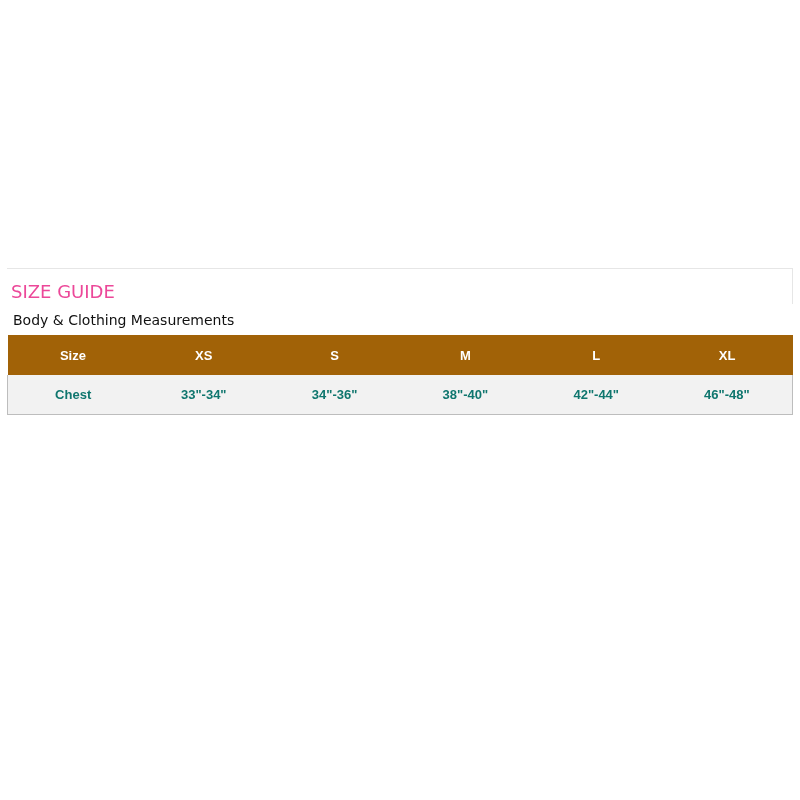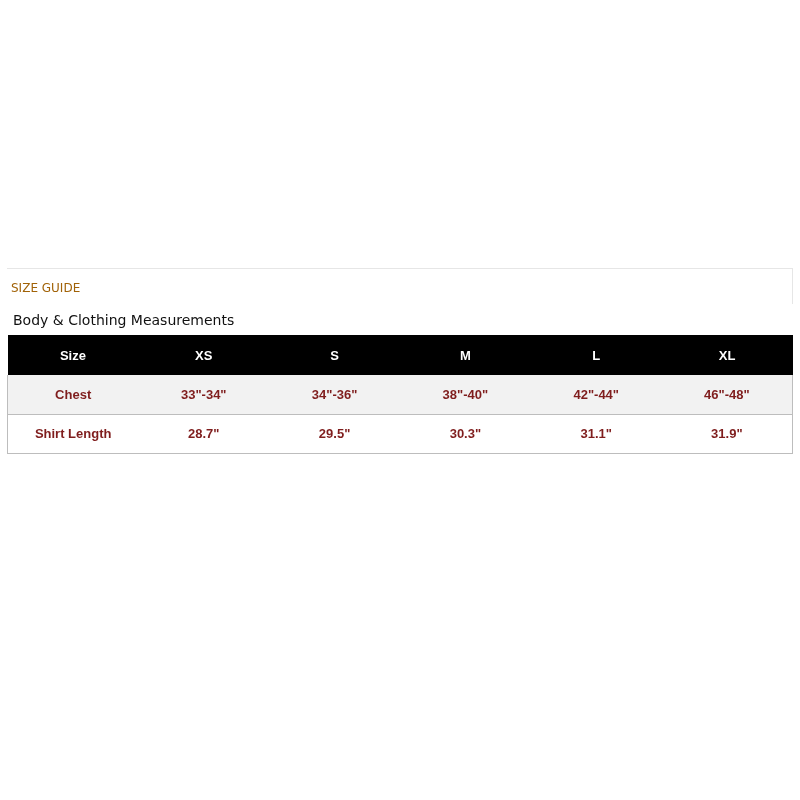--- a/index.html
+++ b/index.html
@@ -8,41 +8,41 @@
       font-family: "Liberation Sans", "DejaVu Sans", sans-serif; color: #111;
       overflow: hidden;
     }
     .title-box {
       position: absolute; left: 7px; top: 268px; width: 786px; height: 36px;
       border-top: 1px solid #e6e6e6; border-right: 1px solid #e6e6e6;
       box-sizing: border-box; background: #fff;
     }
     .title {
       position: absolute; left: 11px; top: 281px; margin: 0;
-      font-family: "DejaVu Sans", sans-serif; font-size: 12px; font-weight: normal;
-      color: #a16207; letter-spacing: 0px;
+      font-family: "DejaVu Sans", sans-serif; font-size: 18px; font-weight: normal;
+      color: #ec4899; letter-spacing: 0px;
     }
     .subtitle {
       position: absolute; left: 11px; top: 310px; margin: 2px;
       font-family: "DejaVu Sans", sans-serif; font-size: 14px; font-weight: normal;
       color: #111;
     }
     .size-table {
       position: absolute; left: 7px; top: 335px; width: 786px;
       border-collapse: collapse; table-layout: fixed;
     }
     .size-table th, .size-table td {
       text-align: center; vertical-align: middle; padding: 0;
       font-size: 13px; font-weight: bold;
     }
-    .size-table thead tr { height: 40px; background: #000000; }
+    .size-table thead tr { height: 40px; background: #a16207; }
     .size-table th { color: #ffffff; font-size: 13px; }
     .size-table tbody tr { height: 39px; }
     .size-table tbody td {
-      border-bottom: 1px solid #bdbdbd; color: #7f1d1d;
+      border-bottom: 1px solid #bdbdbd; color: #0f766e;
     }
     .size-table tbody tr td:first-child { border-left: 1px solid #bdbdbd; }
     .size-table tbody tr td:last-child { border-right: 1px solid #bdbdbd; }
     .size-table tbody tr:nth-child(odd) { background: #f2f2f2; }
     .size-table tbody tr:nth-child(even) { background: #ffffff; }
   </style>
 </head>
 <body>
 
 <div class="title-box"></div>
@@ -62,22 +62,14 @@
   </thead>
   <tbody>
     <tr>
       <td>Chest</td>
       <td>33"-34"</td>
       <td>34"-36"</td>
       <td>38"-40"</td>
       <td>42"-44"</td>
       <td>46"-48"</td>
     </tr>
-    <tr>
-      <td>Shirt Length</td>
-      <td>28.7"</td>
-      <td>29.5"</td>
-      <td>30.3"</td>
-      <td>31.1"</td>
-      <td>31.9"</td>
-    </tr>
   </tbody>
 </table>
 
 </body></html>

